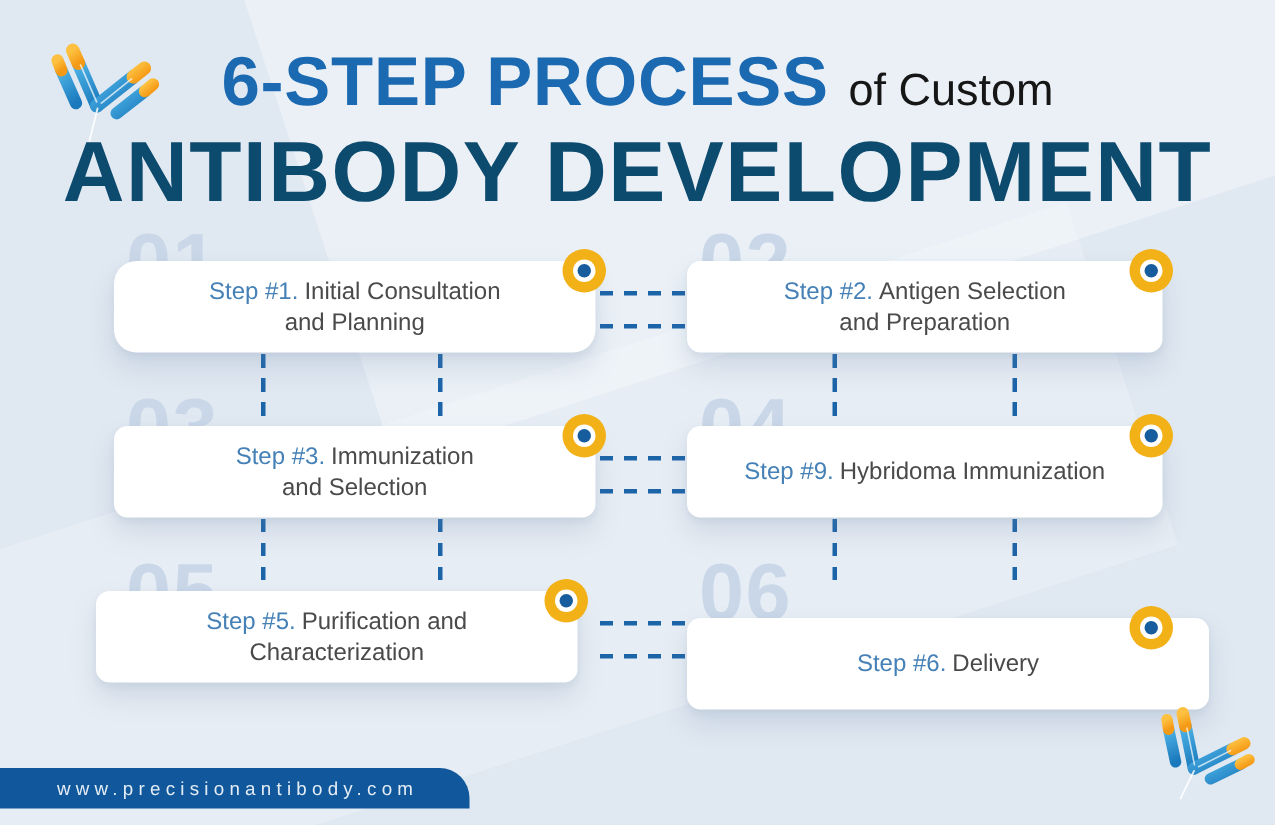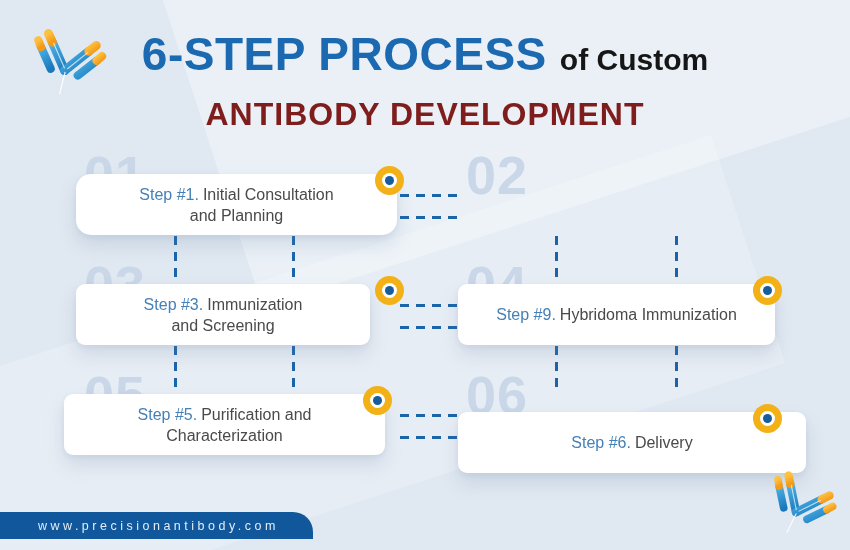--- a/index.html
+++ b/index.html
@@ -11,22 +11,22 @@
     font-family:"Liberation Sans", sans-serif;
   }
   .band{position:absolute;background:rgba(255,255,255,0.34);transform:rotate(-18deg);}
   .band1{width:1300px;height:330px;top:-215px;left:180px;}
   .band2{width:1300px;height:240px;top:330px;left:-520px;background:rgba(255,255,255,0.22);}
 
   
   .title-wrap{position:absolute;top:27px;left:0;right:0;text-align:center;z-index:3;}
   .title-line1{display:flex;justify-content:center;align-items:baseline;gap:13px;}
   .title-main{font-size:46px;font-weight:bold;color:#1a69b1;letter-spacing:0.5px;}
-  .title-suffix{font-size:30px;font-weight:700;color:#161616;}
-  .title-line2{font-size:32px;font-weight:bold;color:#7f1d1d;letter-spacing:1px;margin-top:15px;}
+  .title-suffix{font-size:30px;font-weight:400;color:#161616;}
+  .title-line2{font-size:57px;font-weight:bold;color:#0c4a6e;letter-spacing:1px;margin-top:1px;}
 
   
   .card{
     position:absolute;height:61px;background:#ffffff;border-radius:9px;
     box-shadow:0 10px 18px rgba(110,135,170,0.20), 0 2px 5px rgba(110,135,170,0.10);
     display:flex;align-items:center;justify-content:center;z-index:2;
   }
   .card-text{text-align:center;font-size:16px;line-height:21px;color:#4a4a4a;}
   .step-label{color:#4580b6;margin-right:4px;}
 
@@ -138,25 +138,36 @@
       <div><span class="step-label">Step #1.</span><span>Initial Consultation</span></div>
       <div>and Planning</div>
     </div>
     <div class="marker" style="left:299px;top:-8px;">
         <div class="marker-inner">
           <div class="marker-dot"></div>
         </div>
       </div>
   </div>
 
-
-  <div class="card" style="left:76px;top:284px;width:294px;">
+  <div class="card" style="left:458px;top:174px;width:317px;">
+    <div class="card-text">
+      <div><span class="step-label">Step #2.</span><span>Antigen Selection</span></div>
+      <div>and Preparation</div>
+    </div>
+    <div class="marker" style="left:295px;top:-8px;">
+        <div class="marker-inner">
+          <div class="marker-dot"></div>
+        </div>
+      </div>
+  </div>
+
+  <div class="card" style="left:76px;top:284px;width:321px;">
     <div class="card-text">
       <div><span class="step-label">Step #3.</span><span>Immunization</span></div>
-      <div>and Screening</div>
+      <div>and Selection</div>
     </div>
     <div class="marker" style="left:299px;top:-8px;">
         <div class="marker-inner">
           <div class="marker-dot"></div>
         </div>
       </div>
   </div>
 
   <div class="card" style="left:458px;top:284px;width:317px;">
     <div class="card-text">

